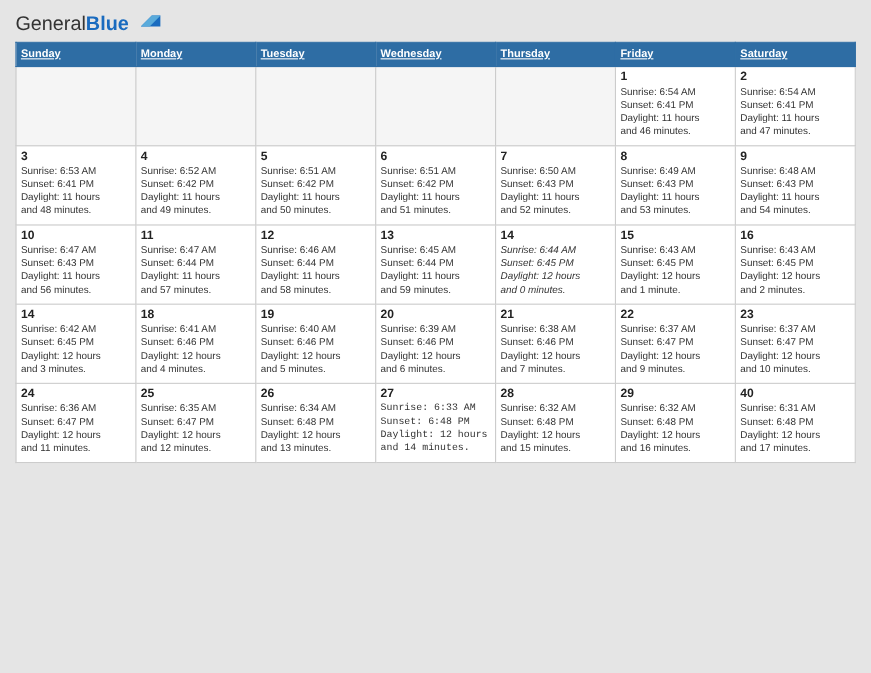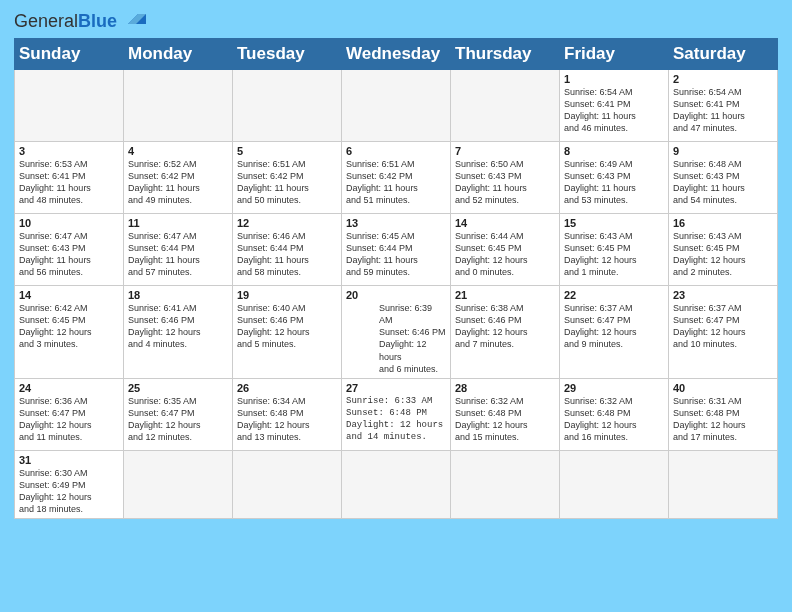--- a/index.html
+++ b/index.html
@@ -6,21 +6,21 @@
     body {
       font-family: Arial, sans-serif;
       background: #fff;
       width: 792px;
       height: 612px;
       overflow: hidden;
     }
     .page {
       width: 792px;
       height: 612px;
-      background: #7dd3fc;
+      background: #e5e5e5;
       padding: 10px 14px 10px 14px;
     }
     .header {
       display: flex;
       justify-content: space-between;
       align-items: flex-start;
       margin-bottom: 6px;
     }
     .logo {
       display: flex;
@@ -42,25 +42,26 @@
       margin-top: 2px;
     }
     .calendar {
       width: 100%;
       border-collapse: collapse;
       table-layout: fixed;
     }
     .calendar th {
       background: #2e6da4;
       color: #fff;
-      font-size: 17px;
+      font-size: 10px;
       font-weight: bold;
       padding: 5px 4px;
       text-align: left;
       border: 1px solid #2e6da4;
+      text-decoration: underline;
     }
     .calendar td {
       border: 1px solid #ccc;
       vertical-align: top;
       padding: 3px 4px;
       font-size: 9.2px;
       color: #333;
       height: 72px;
       background: #fff;
     }
@@ -212,21 +213,21 @@
           </td>
           <td>
             <span class="day-number">13</span>
             <div class="day-info" style="white-space: pre-line;">Sunrise: 6:45 AM
 Sunset: 6:44 PM
 Daylight: 11 hours
 and 59 minutes.</div>
           </td>
           <td>
             <span class="day-number">14</span>
-            <div class="day-info" style="white-space: pre-line;">Sunrise: 6:44 AM
+            <div class="day-info" style="white-space: pre-line; font-style: italic;">Sunrise: 6:44 AM
 Sunset: 6:45 PM
 Daylight: 12 hours
 and 0 minutes.</div>
           </td>
           <td>
             <span class="day-number">15</span>
             <div class="day-info" style="white-space: pre-line;">Sunrise: 6:43 AM
 Sunset: 6:45 PM
 Daylight: 12 hours
 and 1 minute.</div>
@@ -256,21 +257,21 @@
           </td>
           <td>
             <span class="day-number">19</span>
             <div class="day-info" style="white-space: pre-line;">Sunrise: 6:40 AM
 Sunset: 6:46 PM
 Daylight: 12 hours
 and 5 minutes.</div>
           </td>
           <td>
             <span class="day-number">20</span>
-            <div class="day-info" style="white-space: pre-line; margin-left: 33px;">Sunrise: 6:39 AM
+            <div class="day-info" style="white-space: pre-line;">Sunrise: 6:39 AM
 Sunset: 6:46 PM
 Daylight: 12 hours
 and 6 minutes.</div>
           </td>
           <td>
             <span class="day-number">21</span>
             <div class="day-info" style="white-space: pre-line;">Sunrise: 6:38 AM
 Sunset: 6:46 PM
 Daylight: 12 hours
 and 7 minutes.</div>
@@ -333,31 +334,16 @@
 Daylight: 12 hours
 and 16 minutes.</div>
           </td>
           <td>
             <span class="day-number">40</span>
             <div class="day-info" style="white-space: pre-line;">Sunrise: 6:31 AM
 Sunset: 6:48 PM
 Daylight: 12 hours
 and 17 minutes.</div>
           </td>
-        </tr>
-        <tr>
-          <td class="last-row">
-            <span class="day-number">31</span>
-            <div class="day-info" style="white-space: pre-line;">Sunrise: 6:30 AM
-Sunset: 6:49 PM
-Daylight: 12 hours
-and 18 minutes.</div>
-          </td>
-          <td class="empty last-row"></td>
-          <td class="empty last-row"></td>
-          <td class="empty last-row"></td>
-          <td class="empty last-row"></td>
-          <td class="empty last-row"></td>
-          <td class="empty last-row"></td>
         </tr>
       </tbody>
   </table>
 </div>
 
 </body></html>

